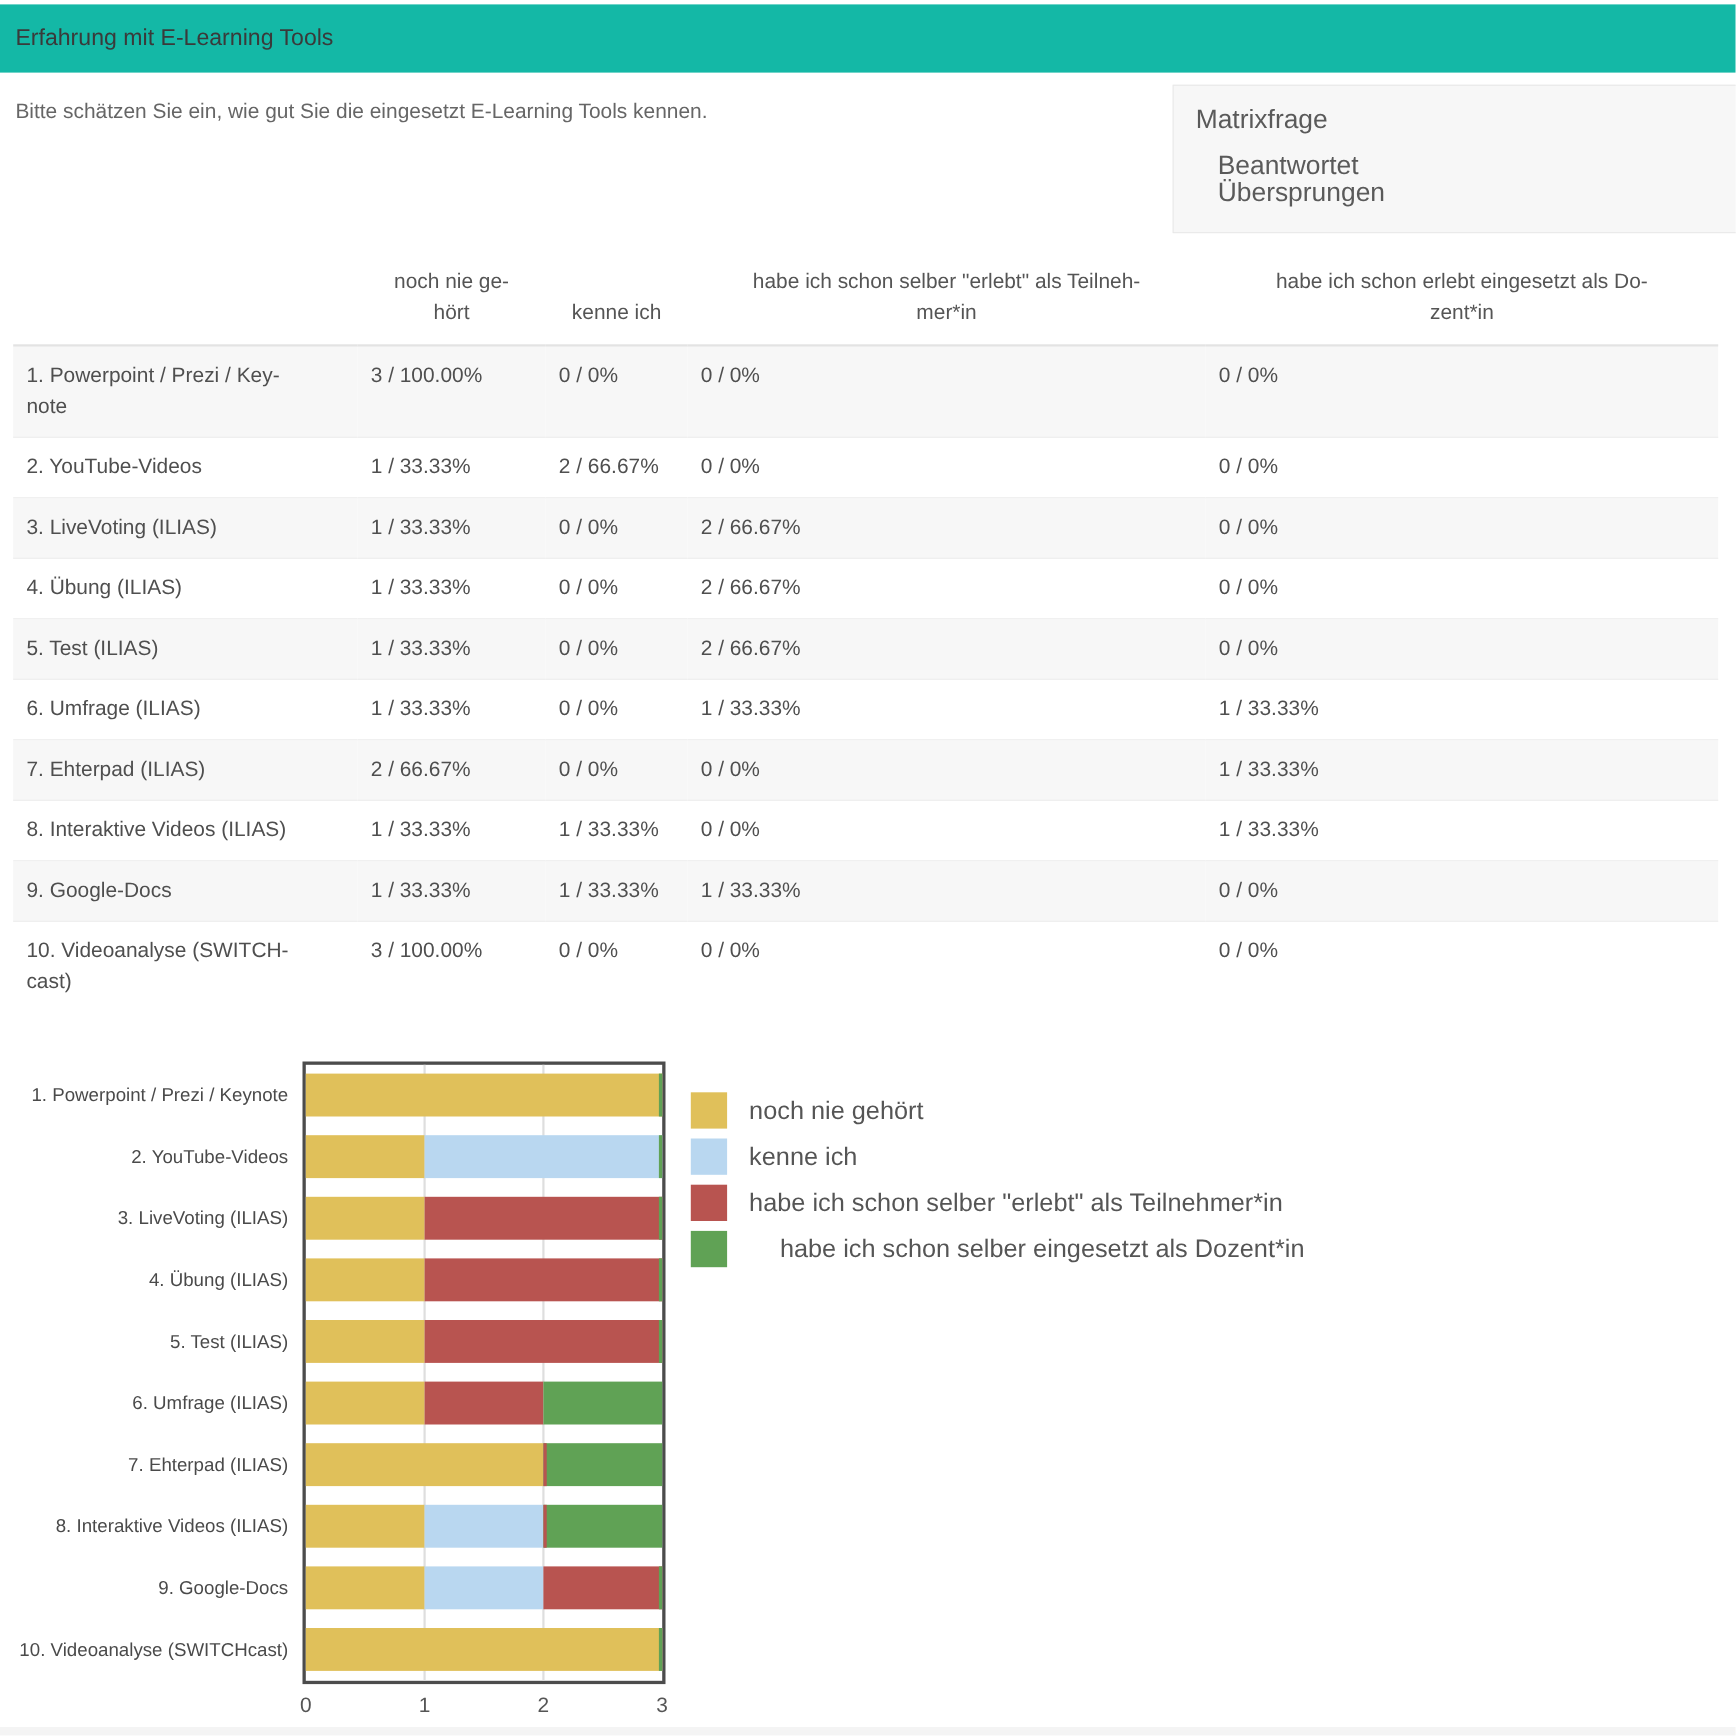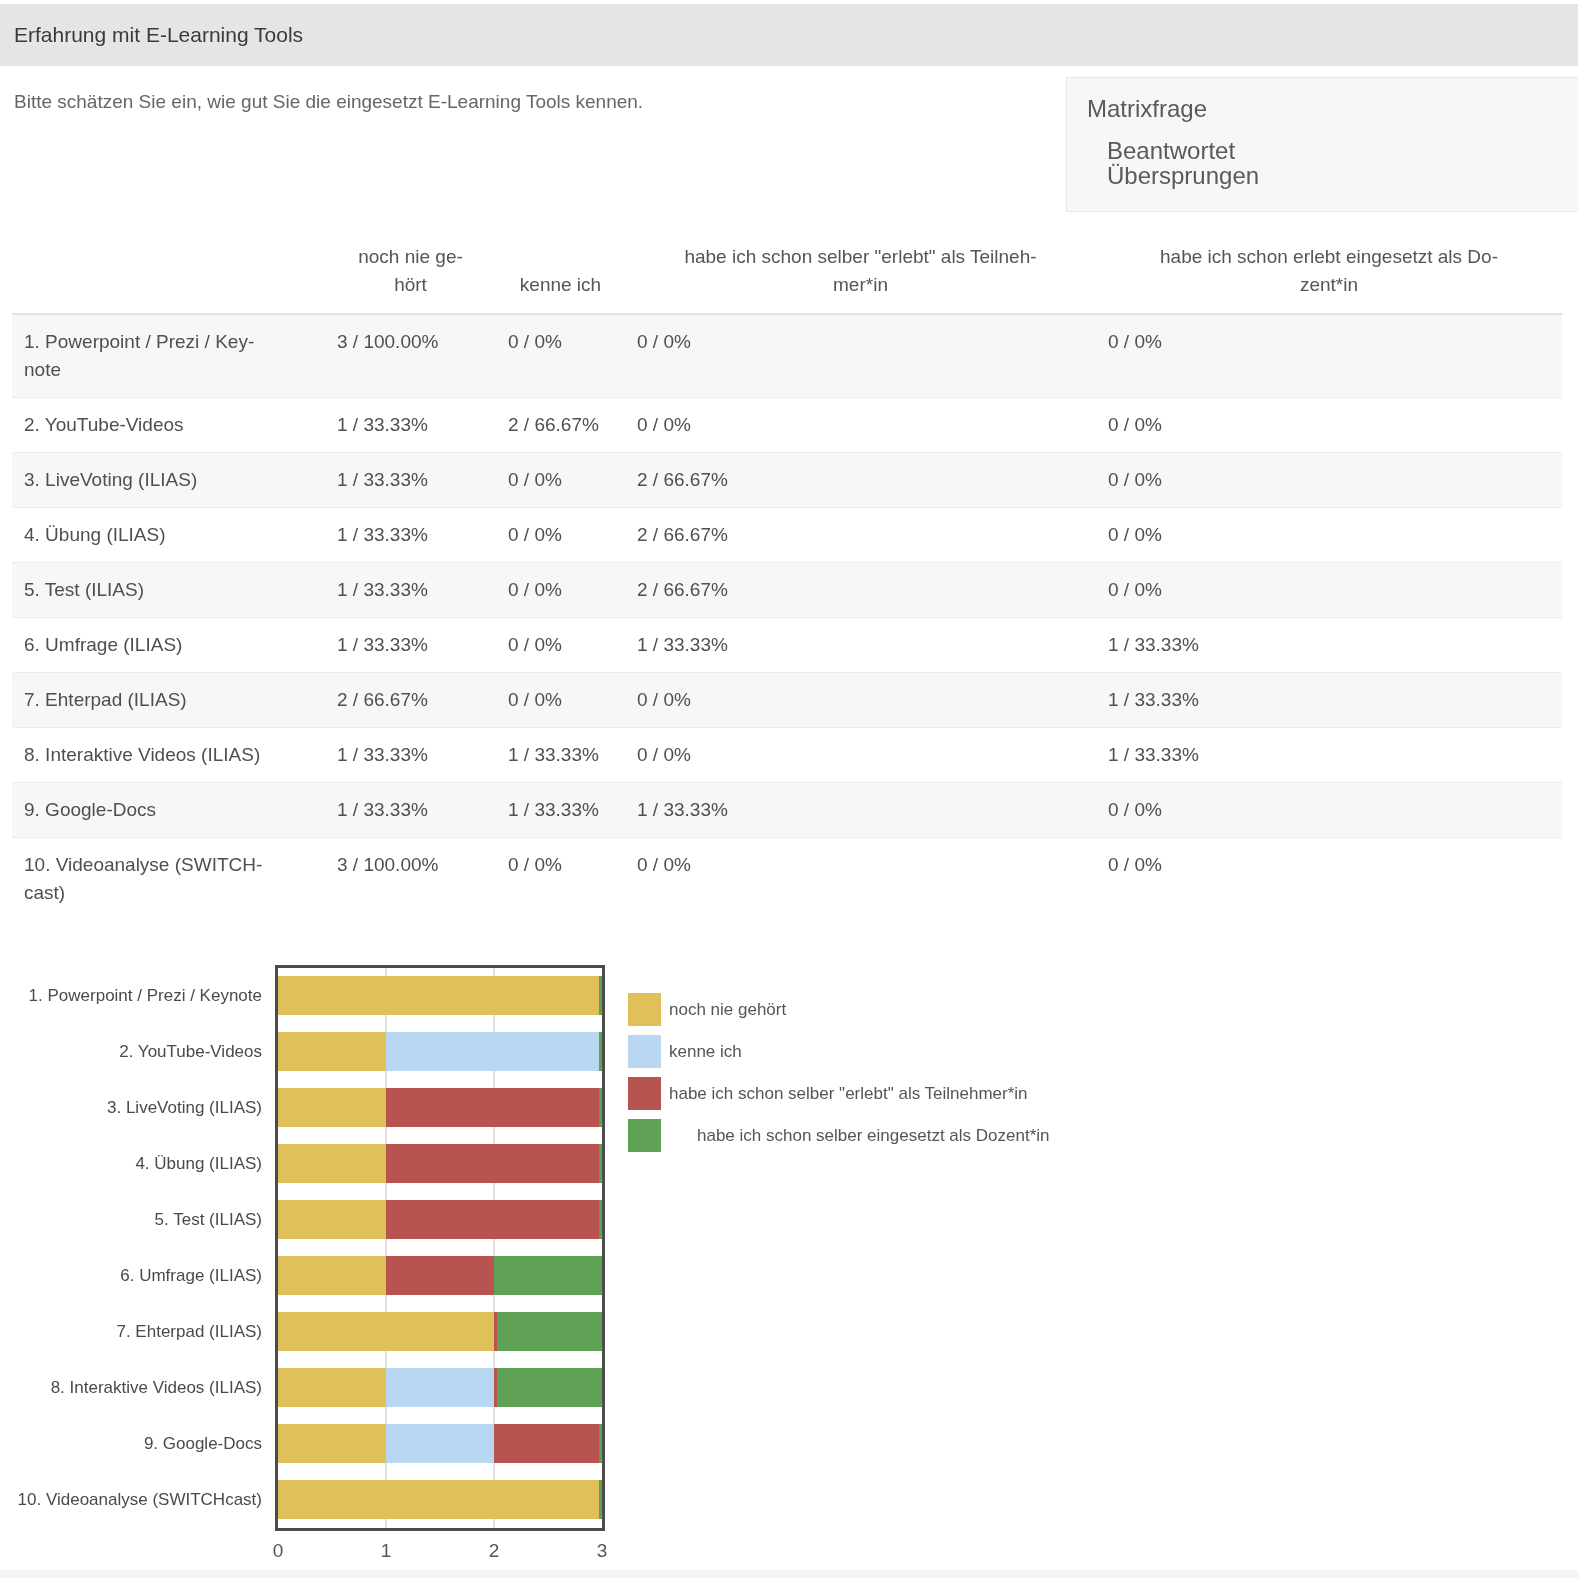--- a/index.html
+++ b/index.html
@@ -1,19 +1,19 @@
 <!DOCTYPE html>
 <html lang="de"><head>
 <meta charset="utf-8">
 <style>
   html,body{margin:0;padding:0;background:#ffffff;}
   body{font-family:"Liberation Sans","DejaVu Sans",sans-serif;color:#4f4f4f;}
   #page{position:relative;width:1578px;height:1578px;background:#fff;overflow:hidden;}
 
-  .title-bar{position:absolute;top:4px;left:0;width:100%;height:62px;background:#e5e5e5;
+  .title-bar{position:absolute;top:4px;left:0;width:100%;height:62px;background:#14b8a6;
     display:flex;align-items:center;box-sizing:border-box;padding-left:14px;}
   .title-bar span{font-size:21px;color:#3a3a3a;}
 
   .question{position:absolute;left:14px;top:88px;width:1020px;font-size:19px;line-height:28px;color:#666;}
 
   .info-box{position:absolute;left:1066px;top:77px;width:600px;height:135px;box-sizing:border-box;
     background:#f7f7f7;border:1px solid #e8e8e8;padding:17px 20px;font-size:24px;color:#5a5a5a;}
   .info-type{margin-bottom:15px;}
   .info-line{display:flex;justify-content:space-between;line-height:25px;margin-left:20px;}
 
@@ -29,21 +29,21 @@
     line-height:28px;white-space:pre-line;}
 
   .chart{position:absolute;left:0;top:940px;width:1578px;height:640px;}
   .plot{position:absolute;left:275px;top:25px;width:324px;height:560px;border:3px solid #4c4c4c;background:#fff;}
   .gridline{position:absolute;top:0;bottom:0;width:2px;background:#dedede;}
   .bar-seg{position:absolute;}
   .cat-label{position:absolute;left:0;width:262px;text-align:right;font-size:17px;line-height:28px;color:#4a4a4a;}
   .x-tick{position:absolute;width:44px;text-align:center;font-size:19px;color:#555;top:600px;}
   .legend-item{position:absolute;left:628px;display:flex;align-items:center;height:33px;}
   .legend-swatch{width:33px;height:33px;flex:0 0 33px;}
-  .legend-label{margin-left:8px;font-size:17px;color:#555;white-space:nowrap;}
+  .legend-label{margin-left:20px;font-size:23px;color:#555;white-space:nowrap;}
 
   .bottom-strip{position:absolute;left:0;top:1570px;width:100%;height:8px;background:#f4f4f4;}
 </style>
 </head>
 <body>
 
 <div id="page">
 
   <div class="title-bar">
     <span>Erfahrung mit E-Learning Tools</span>

